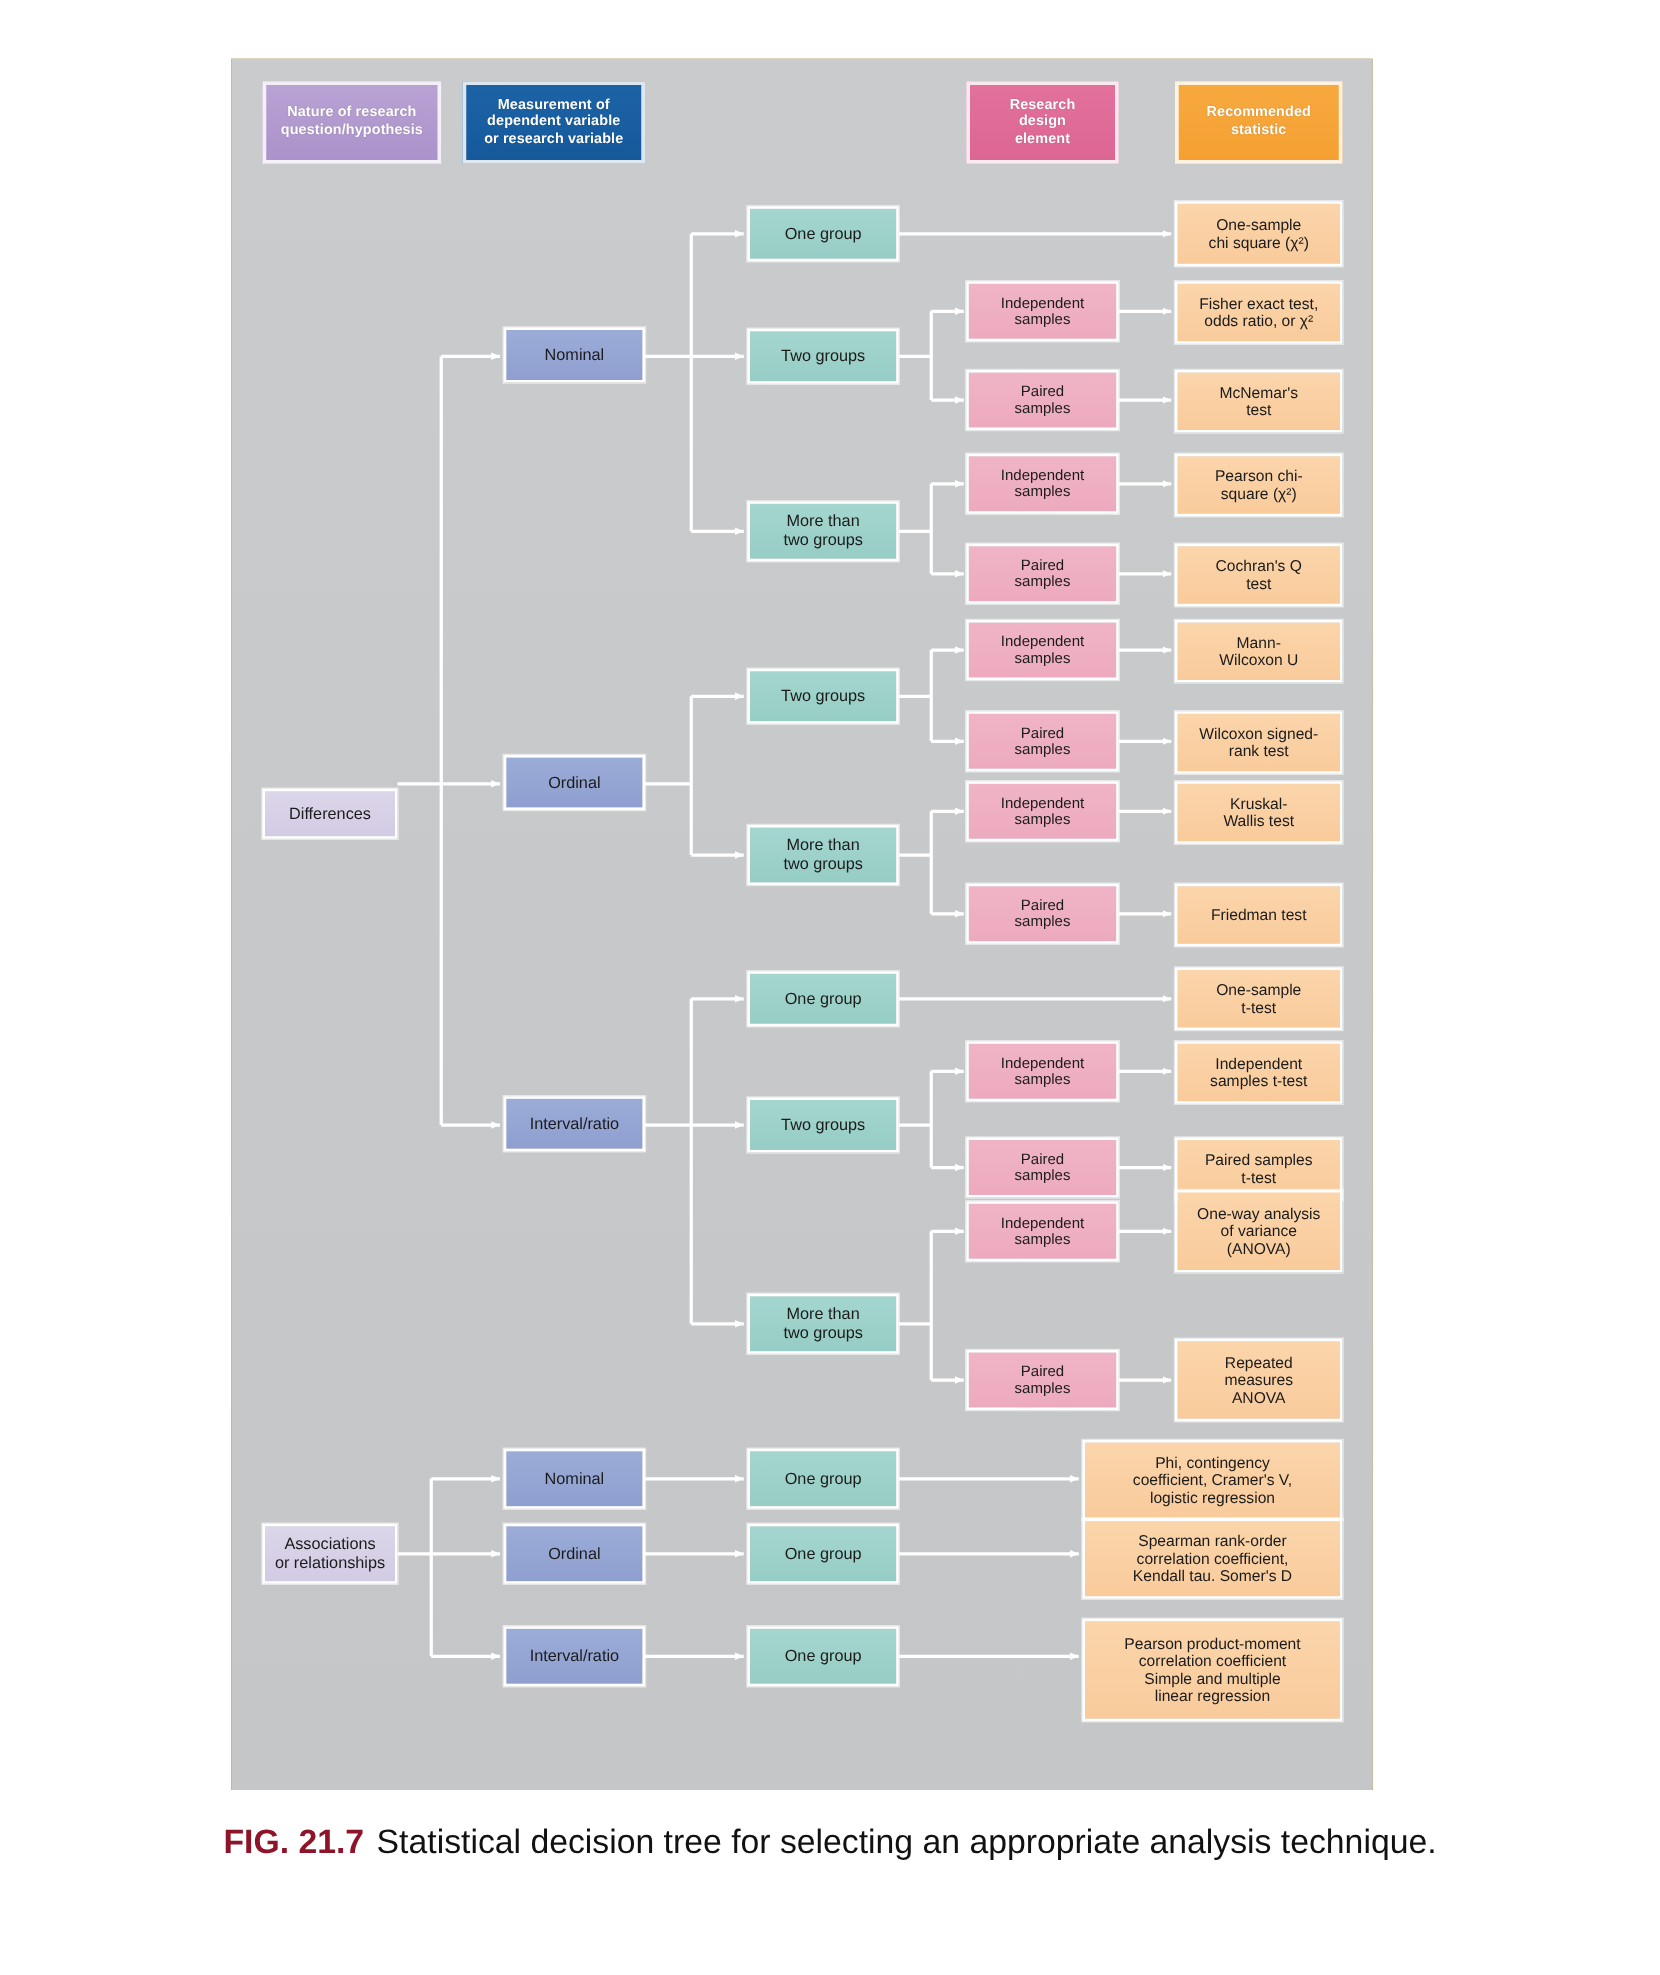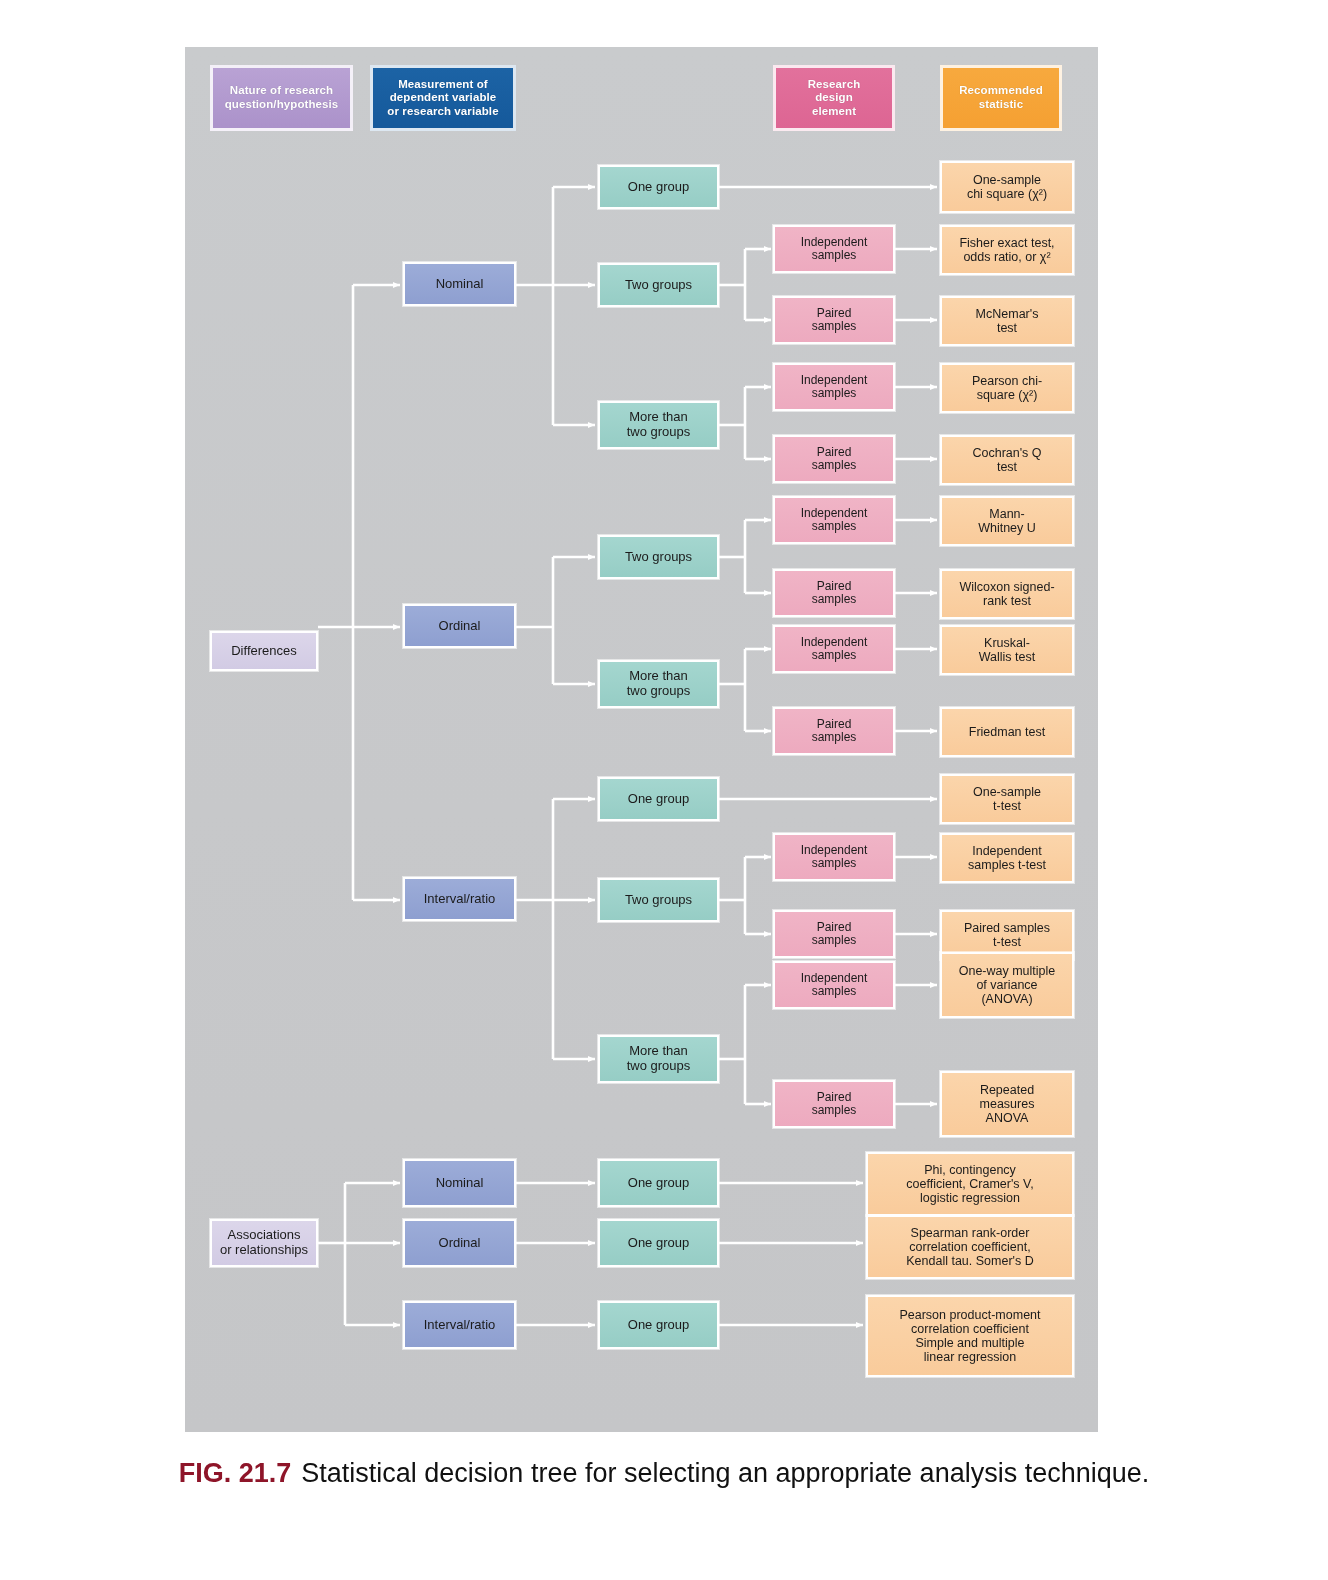--- a/index.html
+++ b/index.html
@@ -224,21 +224,21 @@
     </svg>
 
     <div class="hdr h1" style="left:25px;top:18px;width:143px;height:66px;">Nature of research
 question/hypothesis</div>
     <div class="hdr h2" style="left:185px;top:18px;width:146px;height:66px;">Measurement of
 dependent variable
 or research variable</div>
     <div class="hdr h4" style="left:588px;top:18px;width:122px;height:66px;">Research
 design
 element</div>
-    <div class="hdr h5" style="left:755px;top:18px;width:122px;height:66px;">Recommended
+    <div class="hdr h5" style="left:755px;top:18px;width:134px;height:66px;">Recommended
 statistic</div>
 
     <div class="node c1" style="left:25px;top:584px;width:108px;height:40px;">Differences</div>
     <div class="node c1" style="left:25px;top:1172px;width:108px;height:48px;">Associations
 or relationships</div>
 
     <div class="node c2" style="left:218px;top:215px;width:113px;height:44px;">Nominal</div>
     <div class="node c2" style="left:218px;top:557px;width:113px;height:44px;">Ordinal</div>
     <div class="node c2" style="left:218px;top:830px;width:113px;height:44px;">Interval/ratio</div>
     <div class="node c2" style="left:218px;top:1112px;width:113px;height:48px;">Nominal</div>
@@ -289,33 +289,33 @@
 chi square (χ²)</div>
     <div class="node c5" style="left:755px;top:178px;width:134px;height:50px;">Fisher exact test,
 odds ratio, or χ²</div>
     <div class="node c5" style="left:755px;top:249px;width:134px;height:50px;">McNemar's
 test</div>
     <div class="node c5" style="left:755px;top:316px;width:134px;height:50px;">Pearson chi-
 square (χ²)</div>
     <div class="node c5" style="left:755px;top:388px;width:134px;height:50px;">Cochran's Q
 test</div>
     <div class="node c5" style="left:755px;top:449px;width:134px;height:50px;">Mann-
-Whitney U</div>
+Wilcoxon U</div>
     <div class="node c5" style="left:755px;top:522px;width:134px;height:50px;">Wilcoxon signed-
 rank test</div>
     <div class="node c5" style="left:755px;top:578px;width:134px;height:50px;">Kruskal-
 Wallis test</div>
     <div class="node c5" style="left:755px;top:660px;width:134px;height:50px;">Friedman test</div>
     <div class="node c5" style="left:755px;top:727px;width:134px;height:50px;">One-sample
 t-test</div>
     <div class="node c5" style="left:755px;top:786px;width:134px;height:50px;">Independent
 samples t-test</div>
     <div class="node c5" style="left:755px;top:863px;width:134px;height:50px;">Paired samples
 t-test</div>
-    <div class="node c5" style="left:755px;top:905px;width:134px;height:66px;">One-way multiple
+    <div class="node c5" style="left:755px;top:905px;width:134px;height:66px;">One-way analysis
 of variance
 (ANOVA)</div>
     <div class="node c5" style="left:755px;top:1024px;width:134px;height:66px;">Repeated
 measures
 ANOVA</div>
     <div class="node c5" style="left:681px;top:1105px;width:208px;height:64px;">Phi, contingency
 coefficient, Cramer's V,
 logistic regression</div>
     <div class="node c5" style="left:681px;top:1168px;width:208px;height:64px;">Spearman rank-order
 correlation coefficient,

